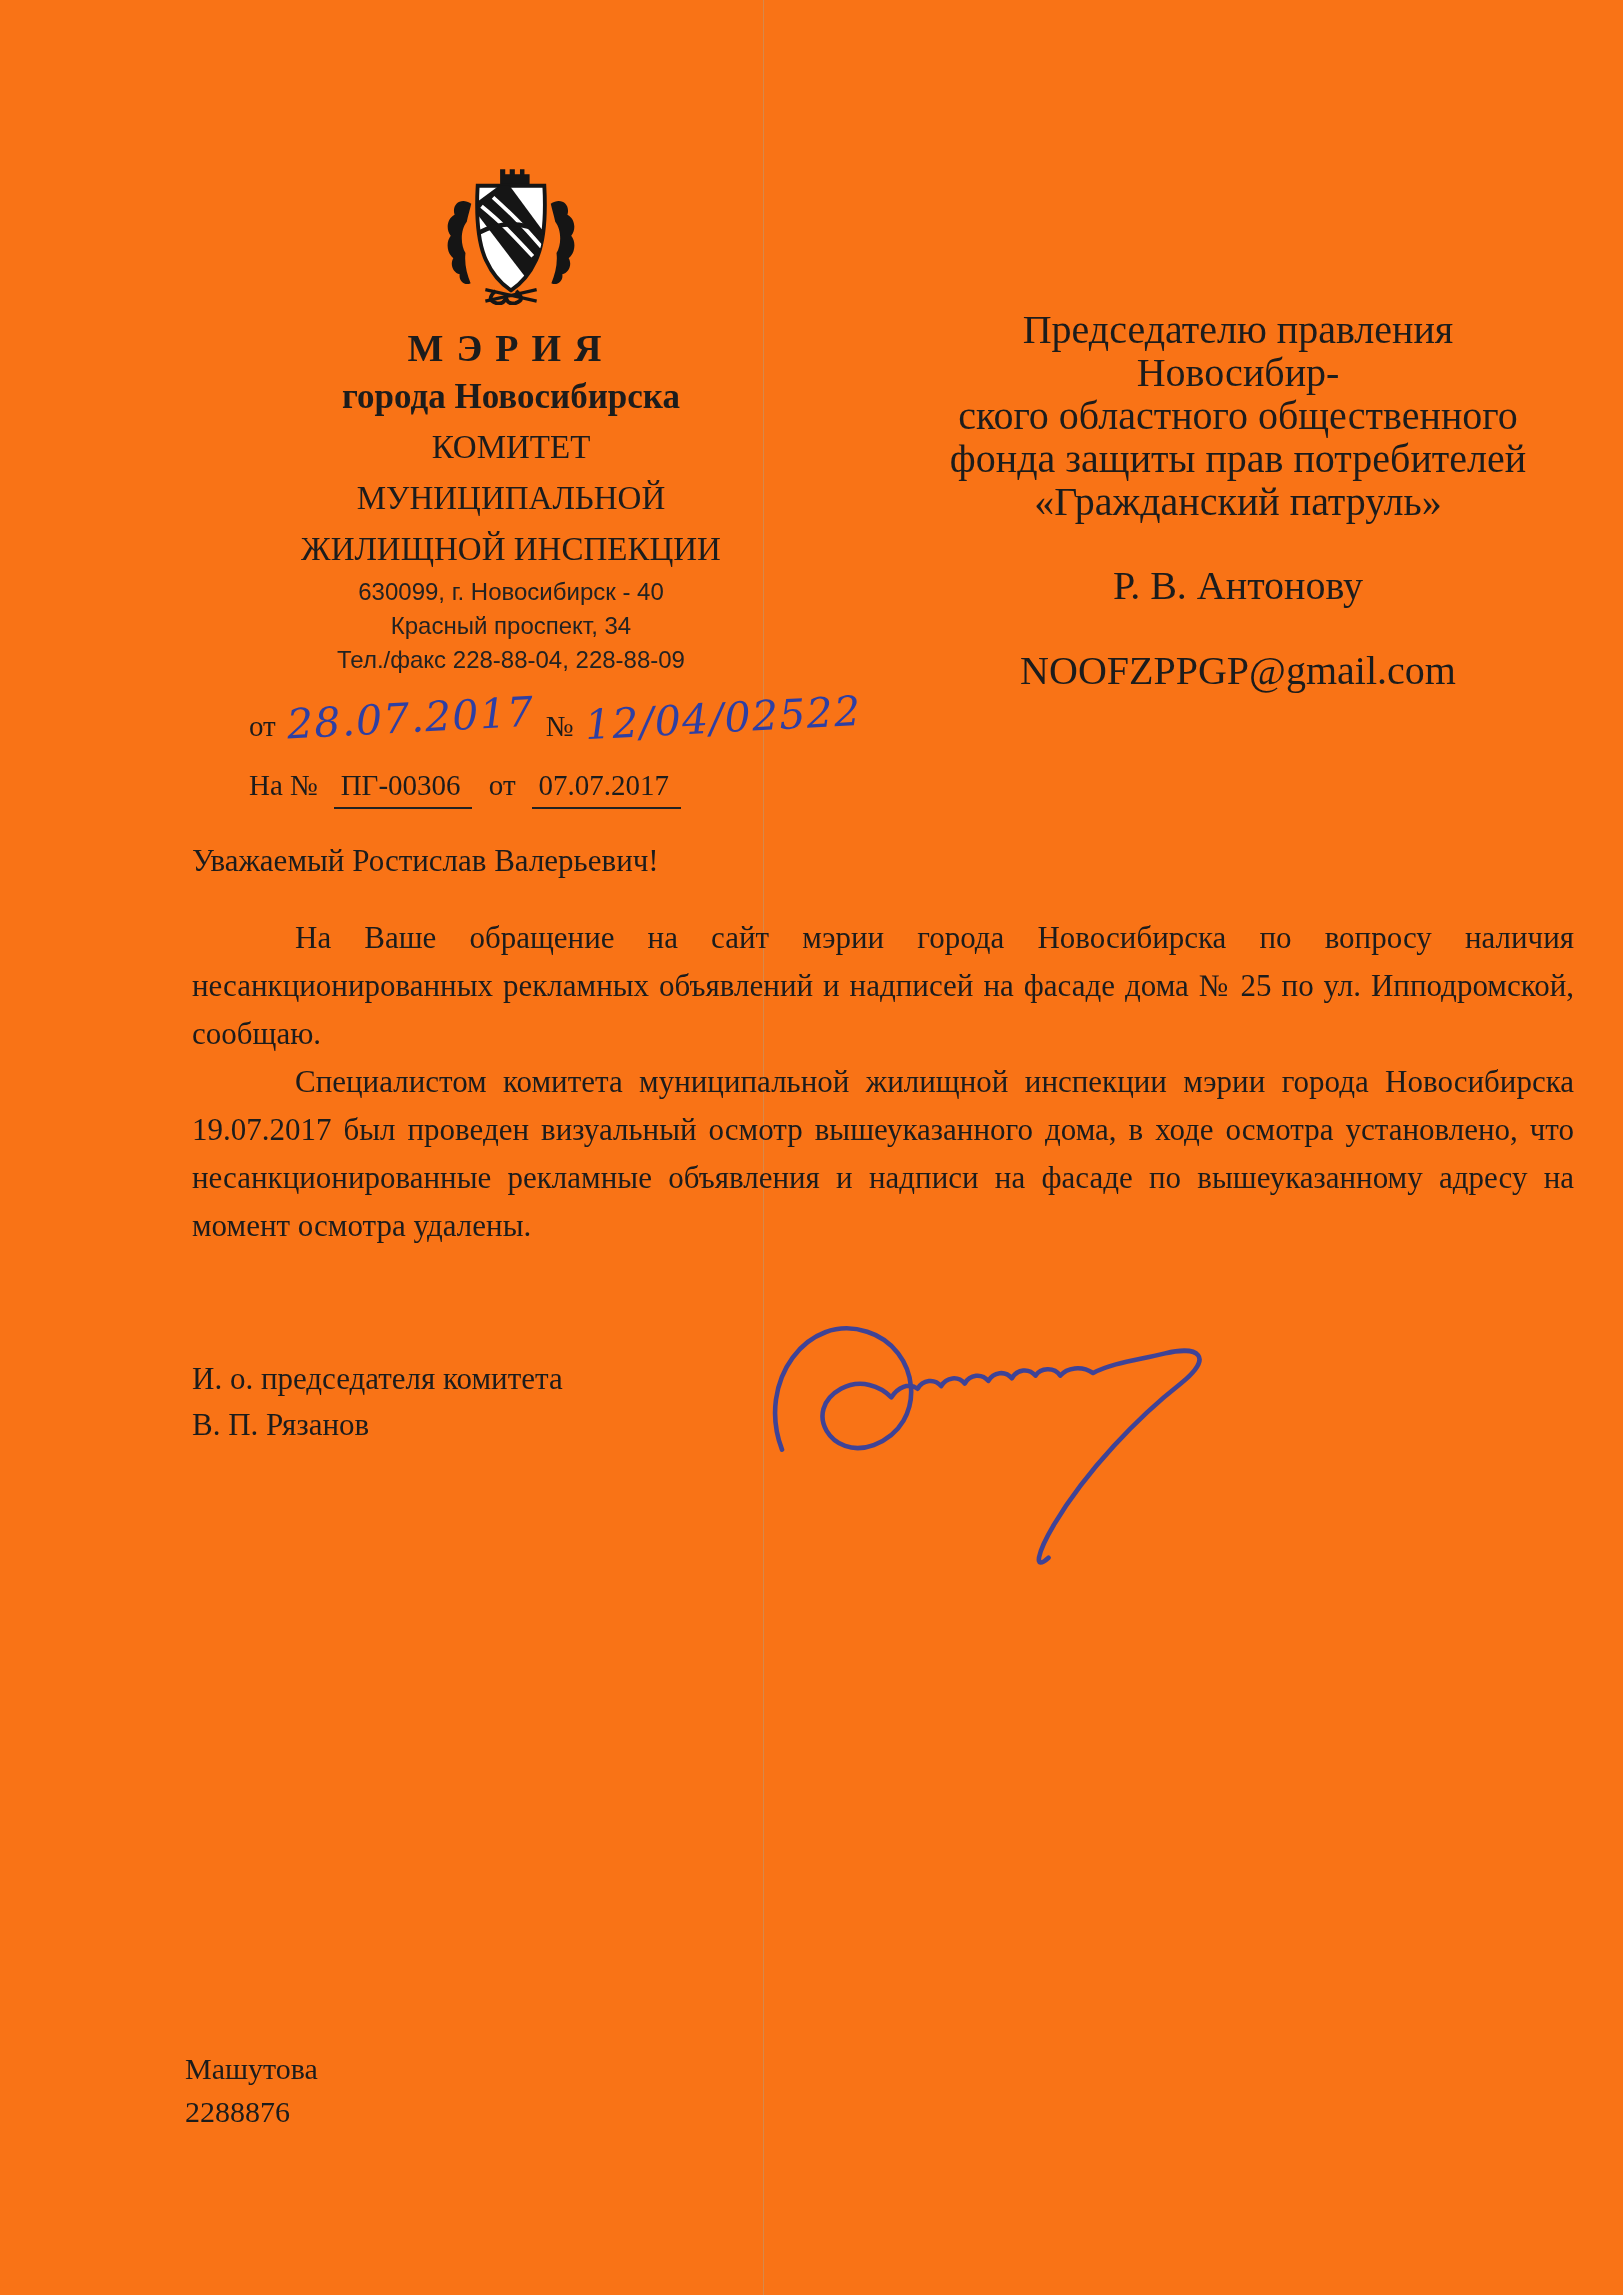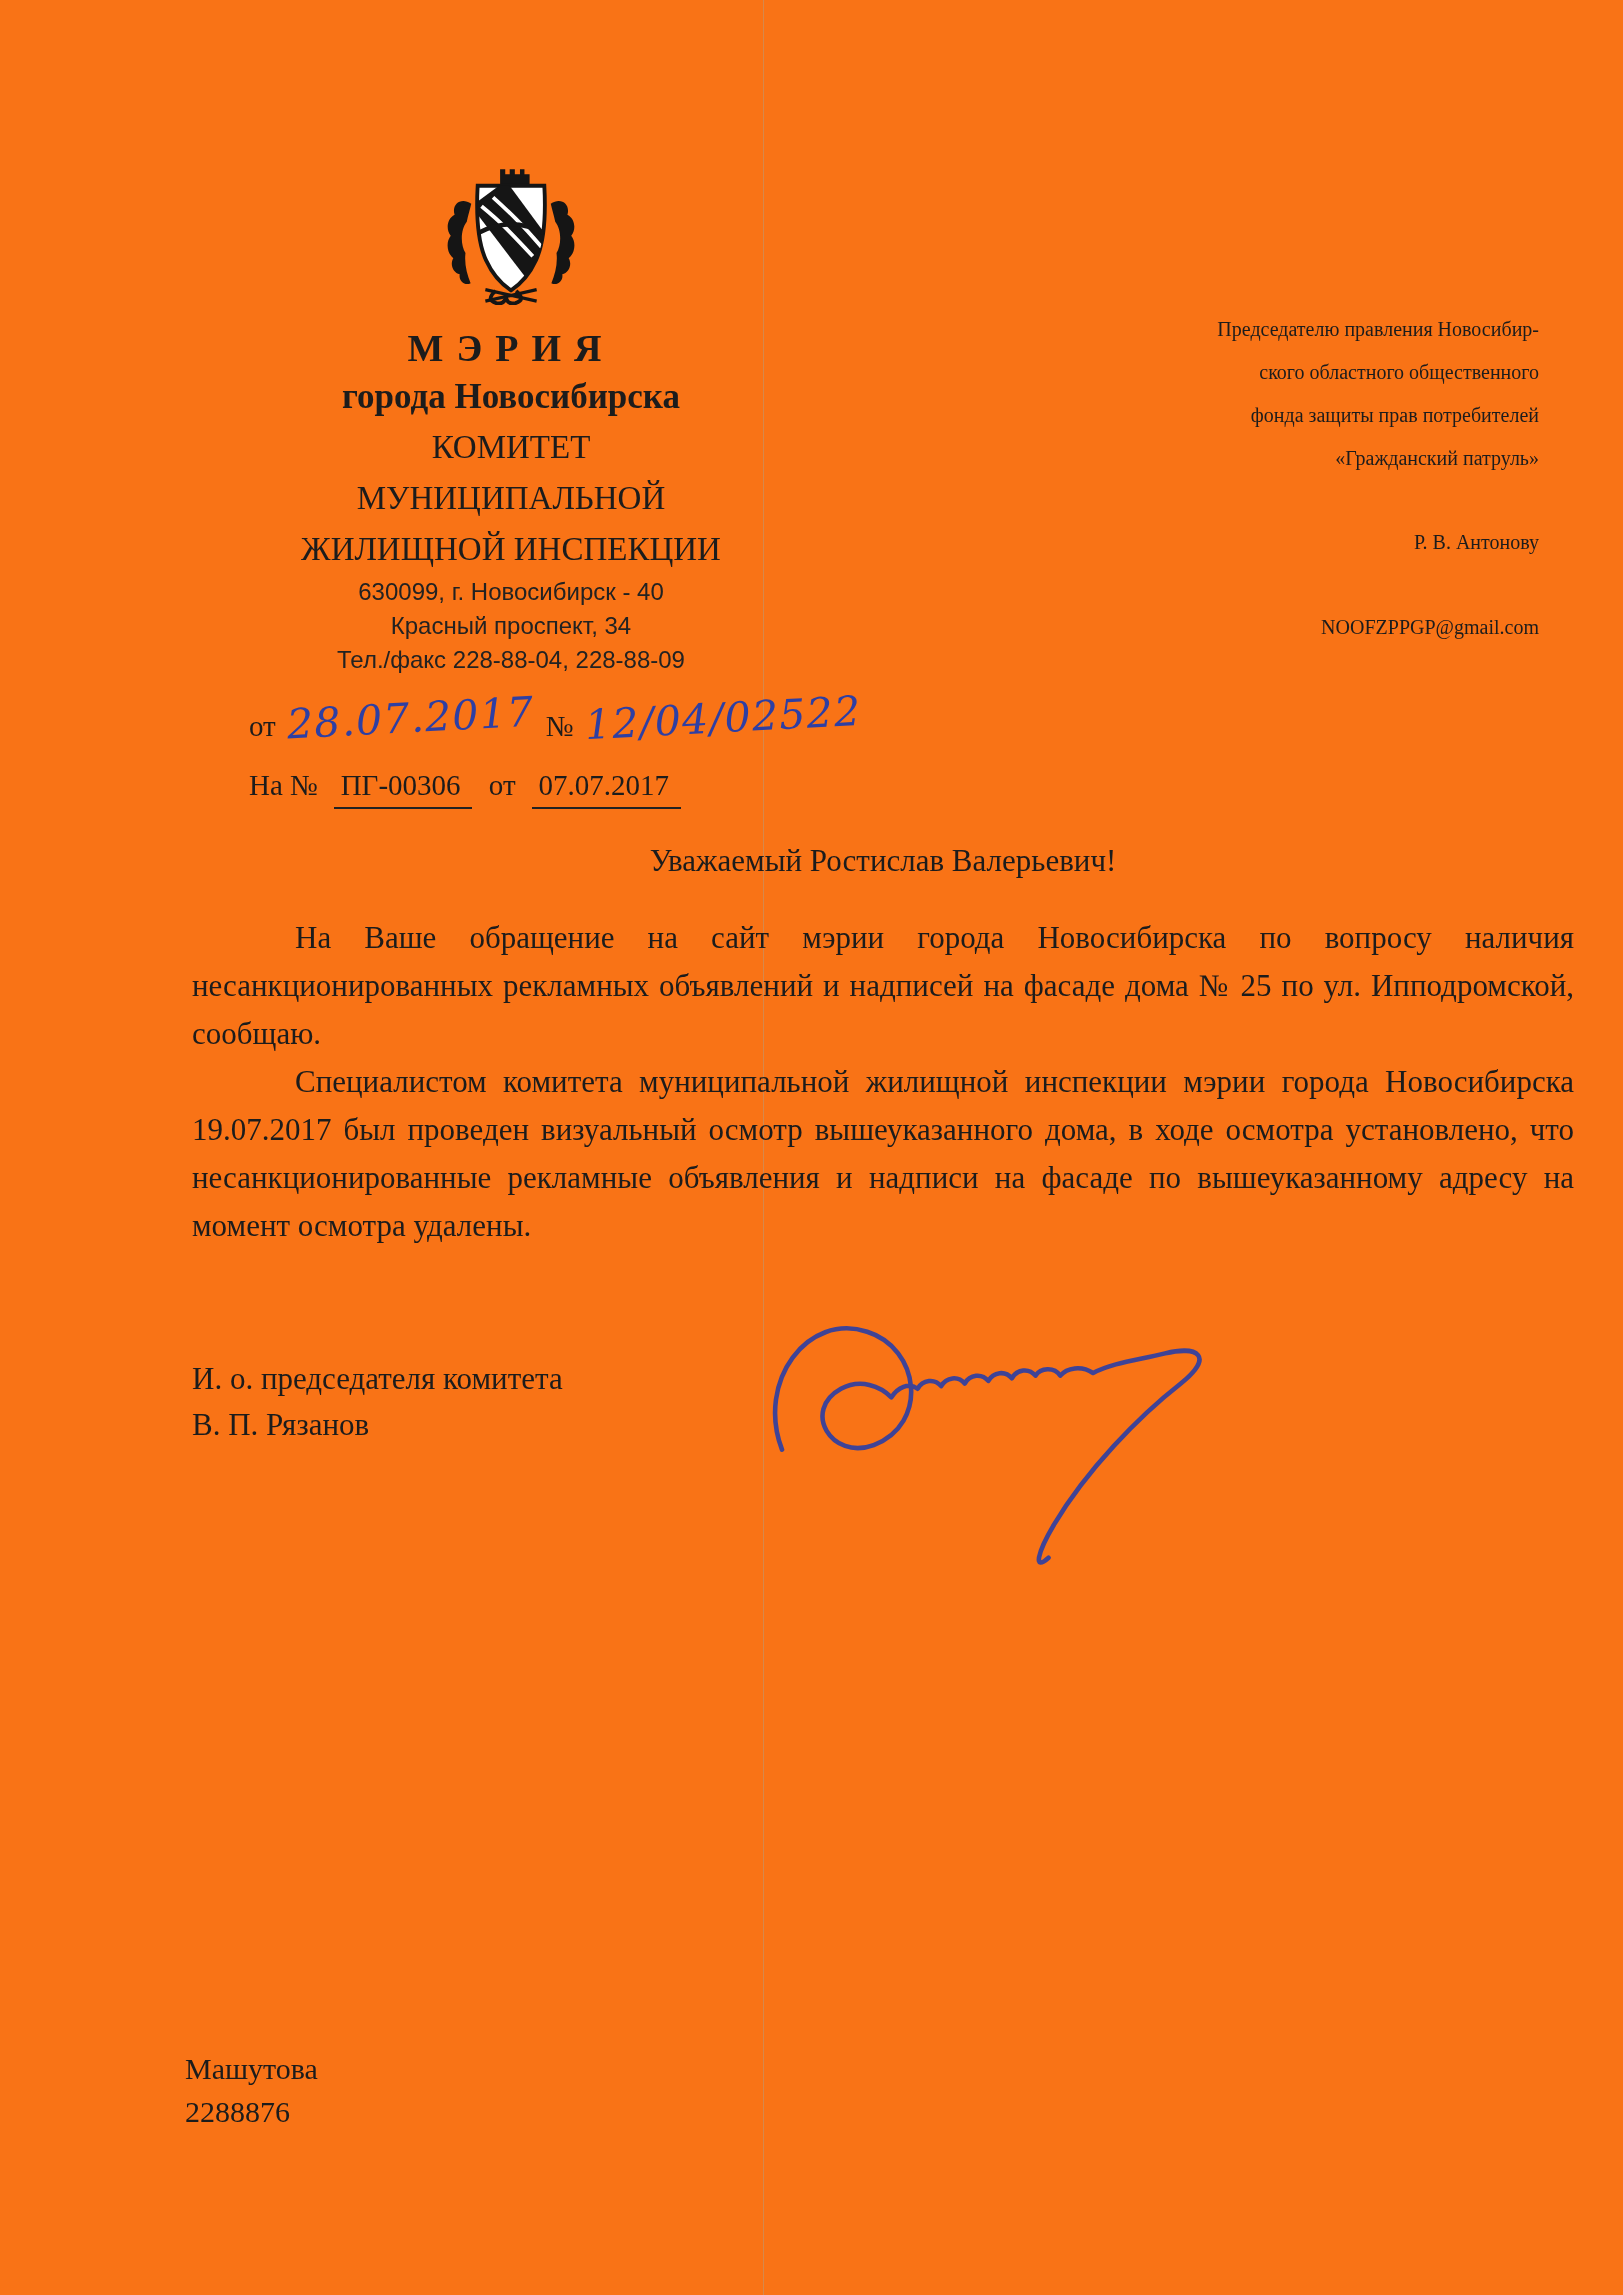--- a/index.html
+++ b/index.html
@@ -42,30 +42,30 @@
   .ref-in{
     margin-top:17px;text-align:left;font-size:29px;line-height:39px;white-space:nowrap;
   }
   .uline{
     display:inline-block;border-bottom:2px solid #222;
     padding:0 11.8px 1.3px 6.5px;margin:0 9.2px;
   }
   
   .addressee{
     position:absolute;left:937px;top:308px;width:602px;
-    font-size:20px;line-height:43px;text-align:right;
+    font-size:40px;line-height:43px;text-align:center;
   }
   .addressee .name{margin-top:41px;}
   .addressee .email{margin-top:42px;}
   
   .letter-body{
     position:absolute;left:192px;top:838px;width:1382px;
   }
   .salutation{
-    text-align:center;font-size:31px;line-height:46px;margin-bottom:30px;
+    font-size:31px;line-height:46px;margin-bottom:30px;
   }
   .letter-body p{
     margin:0;font-size:31px;line-height:48px;
     text-align:justify;text-indent:103px;
   }
   
   .sign-row{
     position:absolute;left:192px;top:1356px;width:1382px;
     display:flex;justify-content:space-between;align-items:flex-start;
     font-size:31px;line-height:46px;flex-direction:column;

